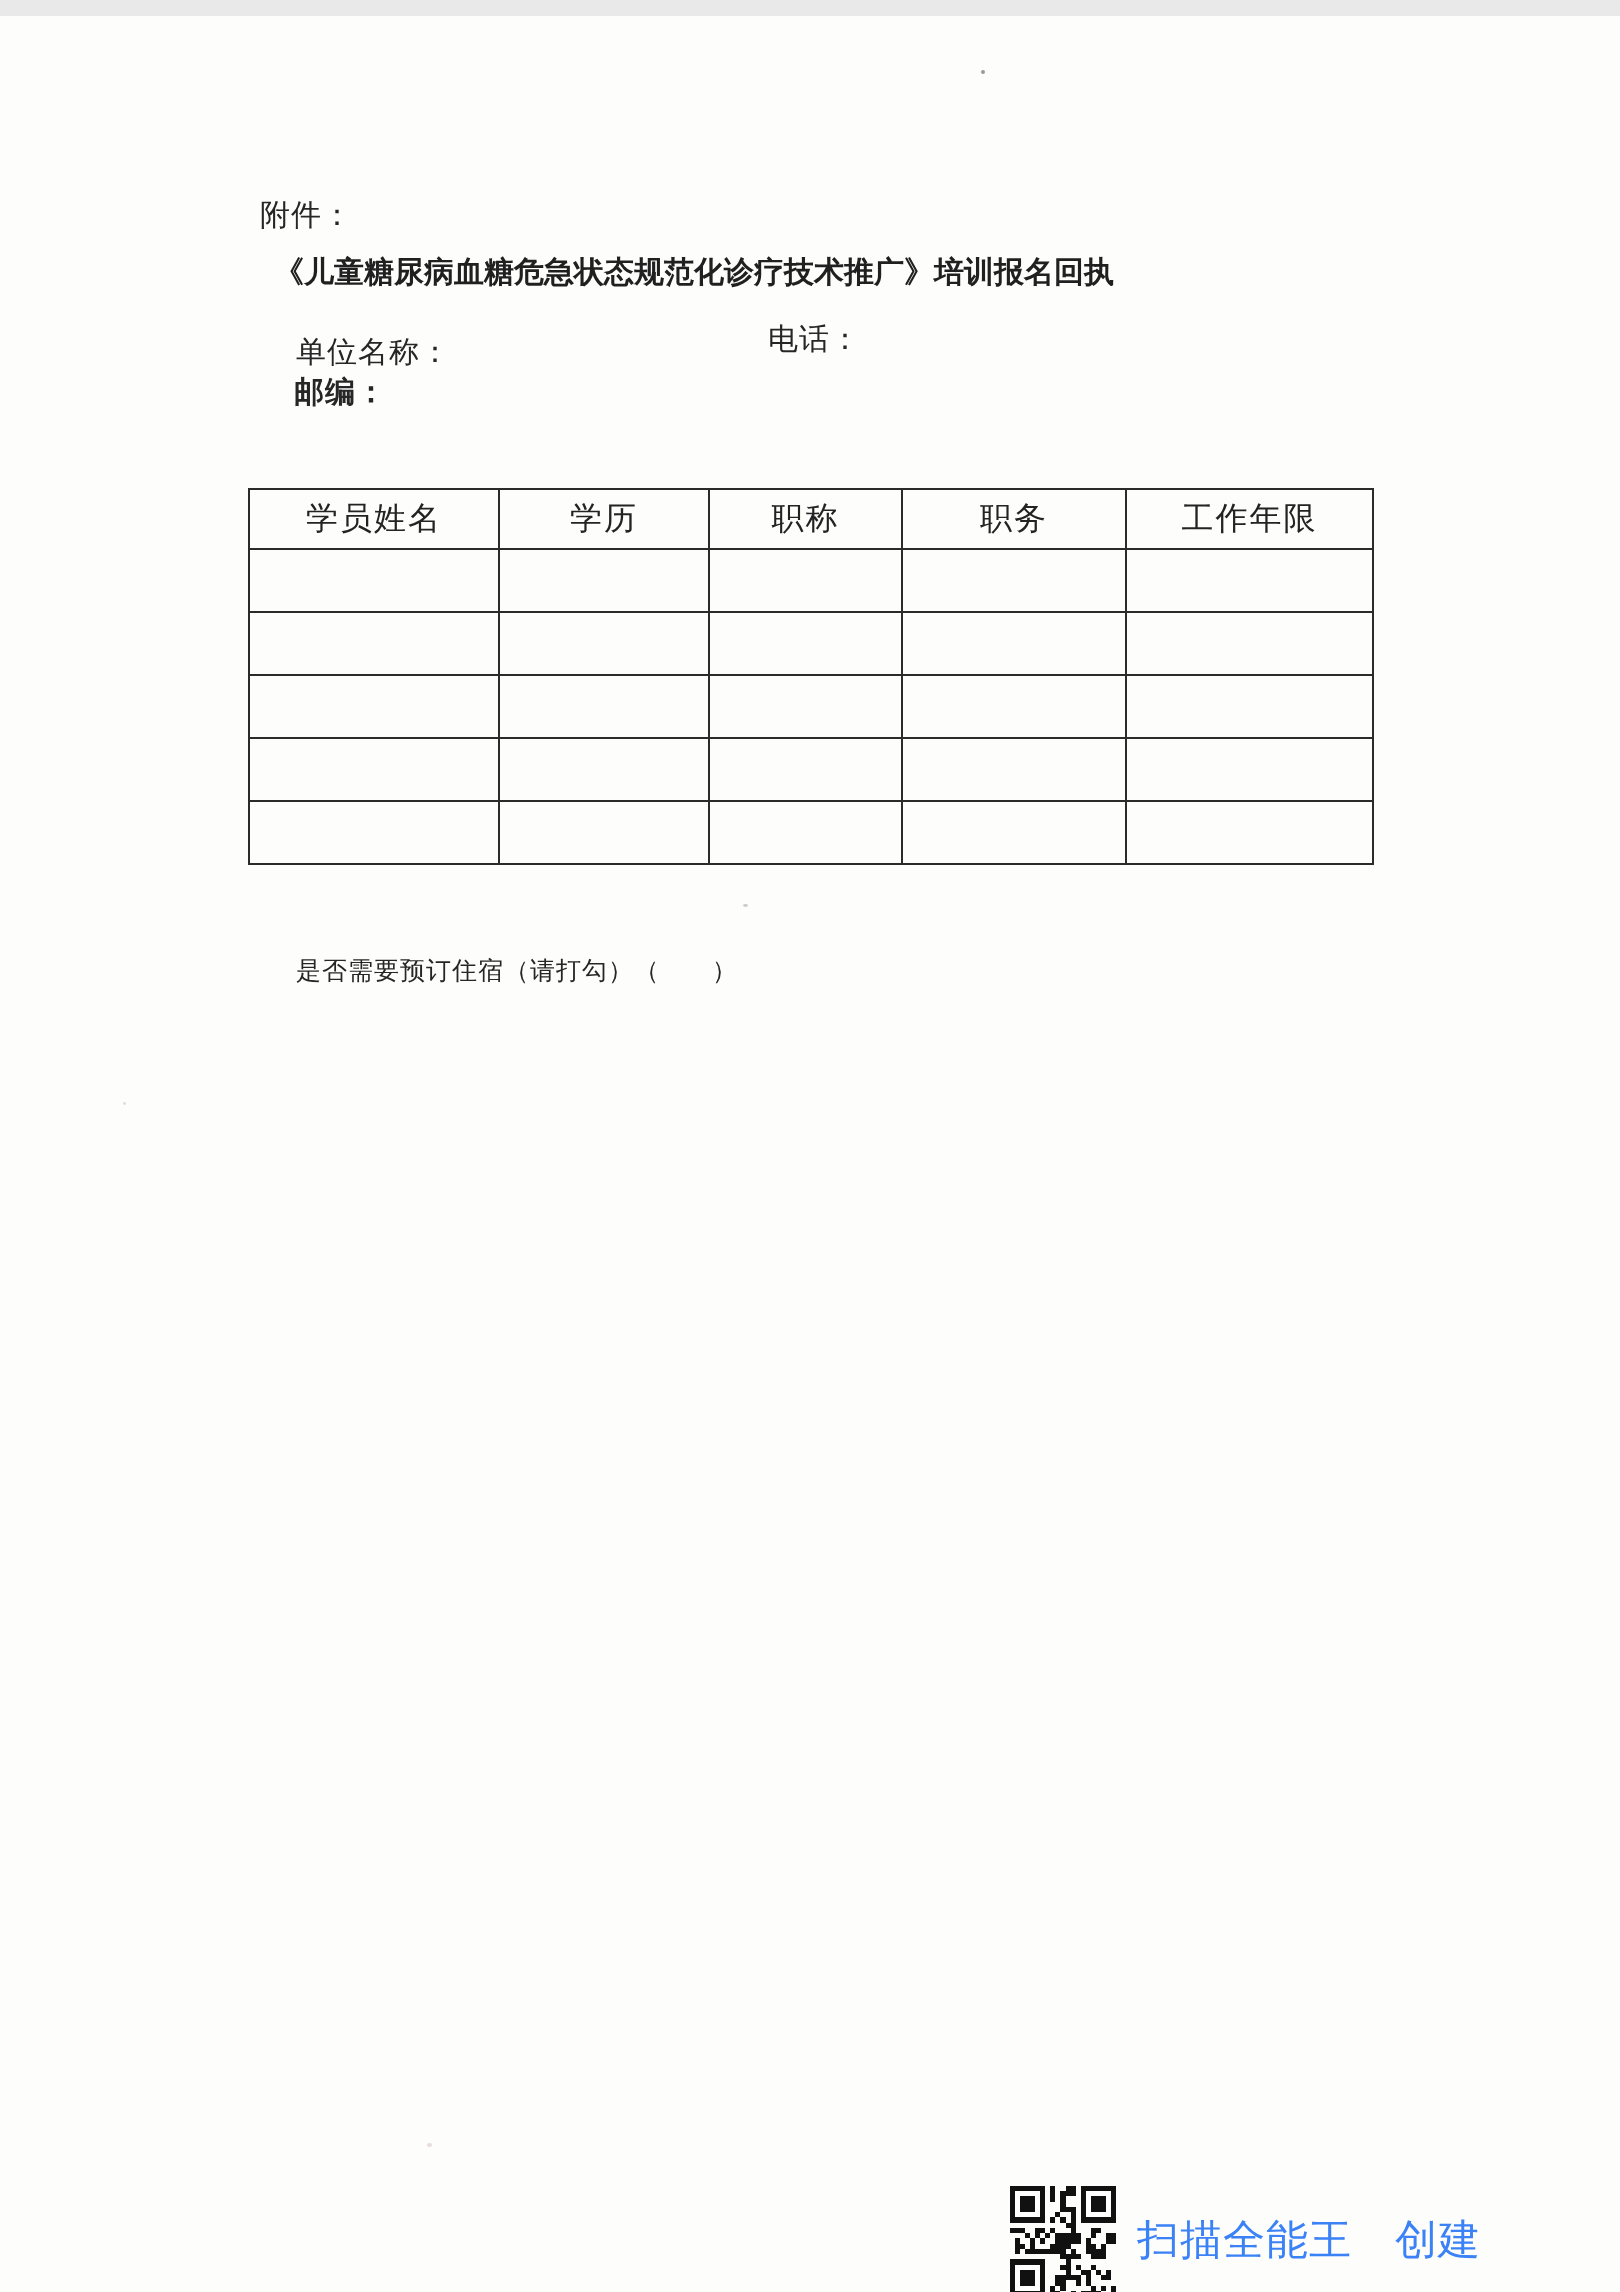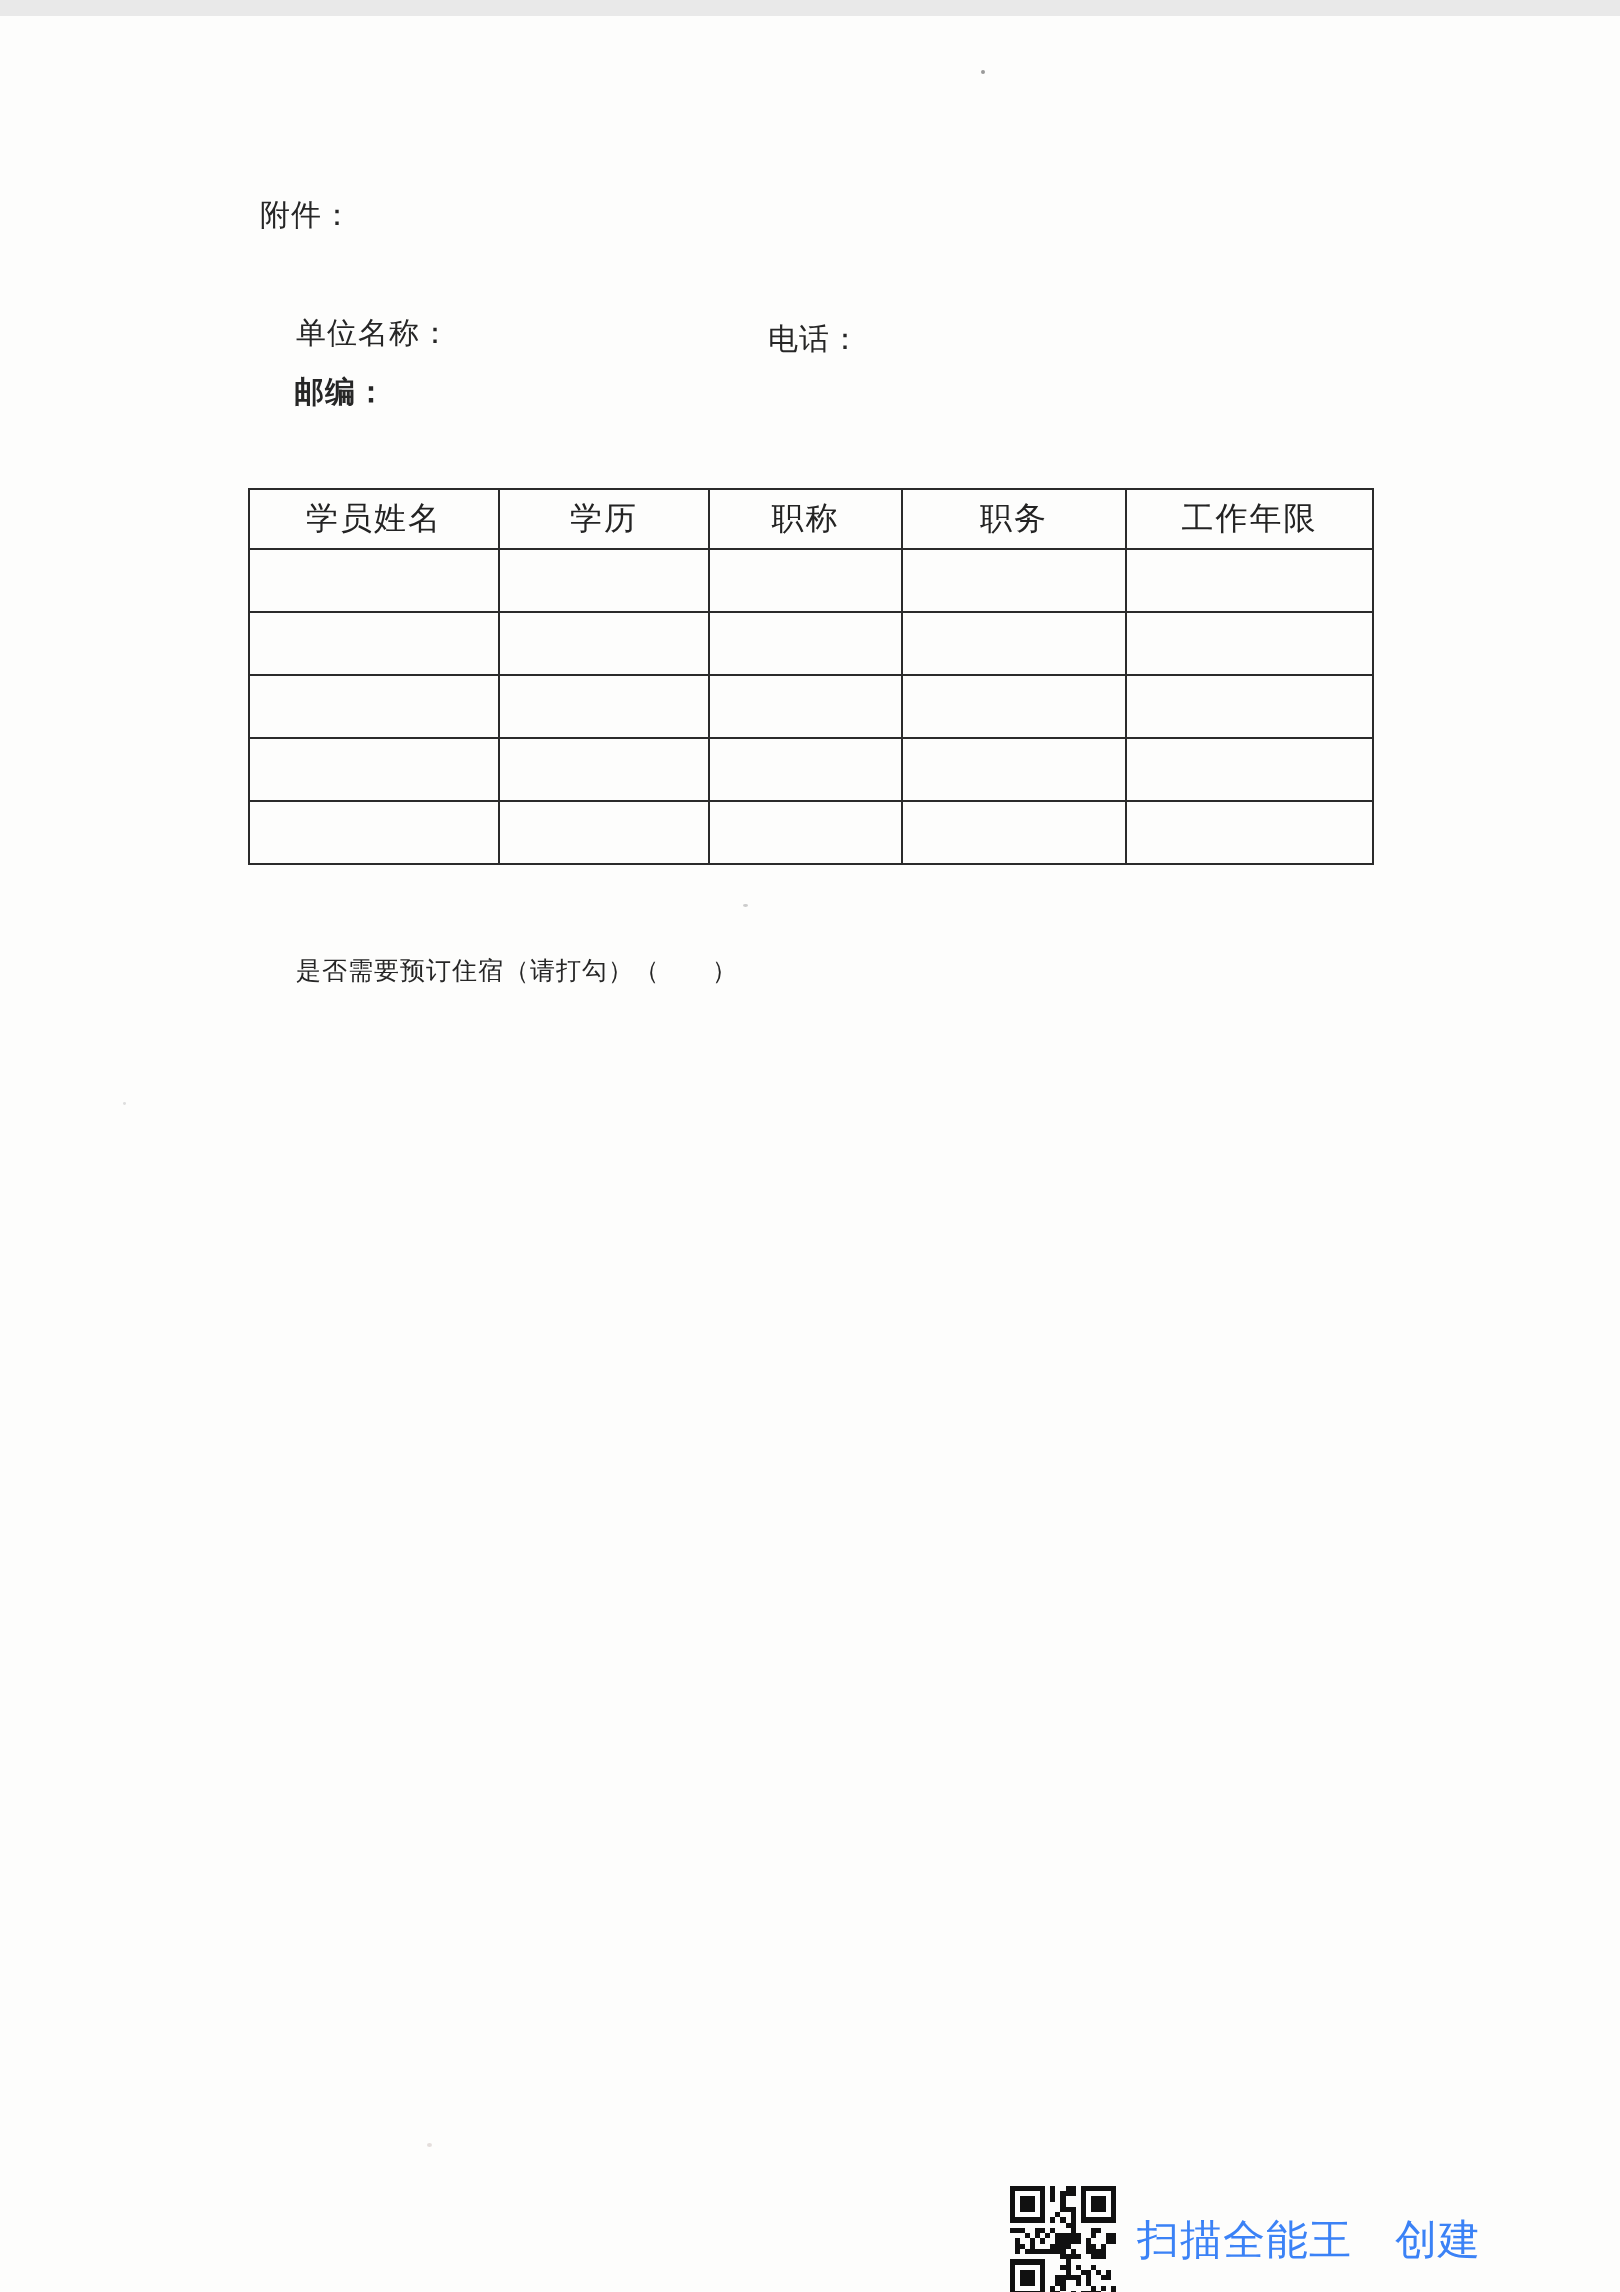--- a/index.html
+++ b/index.html
@@ -29,21 +29,21 @@
   }
   .doc-title{
     left:274px;top:237px;
     font-size:30px;
     font-family:"Liberation Sans","DejaVu Sans",sans-serif;
     font-weight:700;
     letter-spacing:0px;
     color:#202020;
   }
   .field{font-size:30px;letter-spacing:1px;}
-  .field.unit{left:296px;top:298px;}
+  .field.unit{left:296px;top:317px;}
   .field.phone{left:768px;top:304px;}
   .field.postal{left:294px;top:357px;font-weight:bold;}
 
   table.reg{
     position:absolute;
     left:248px;top:472px;
     width:1124px;
     border-collapse:collapse;
     table-layout:fixed;
     border:2.9px solid var(--line);
@@ -86,20 +86,21 @@
   .speck.s3{left:123px;top:1086px;width:2.9px;height:2.9px;background:#dedede;}
   .speck.s4{left:427px;top:2127px;width:4.9px;height:3.9px;background:#e4dedc;}
 </style>
 </head>
 <body>
 
 <div class="page">
 
   <div class="abs attachment">附件：</div>
 
+  <div class="abs doc-title">《儿童糖尿病血糖危急状态规范化诊疗技术推广》培训报名回执</div>
 
   <div class="abs field unit">单位名称：</div>
 
   <div class="abs field phone">电话：</div>
 
   <div class="abs field postal">邮编：</div>
 
   <table class="reg">
     <colgroup>
       <col style="width:250px">

